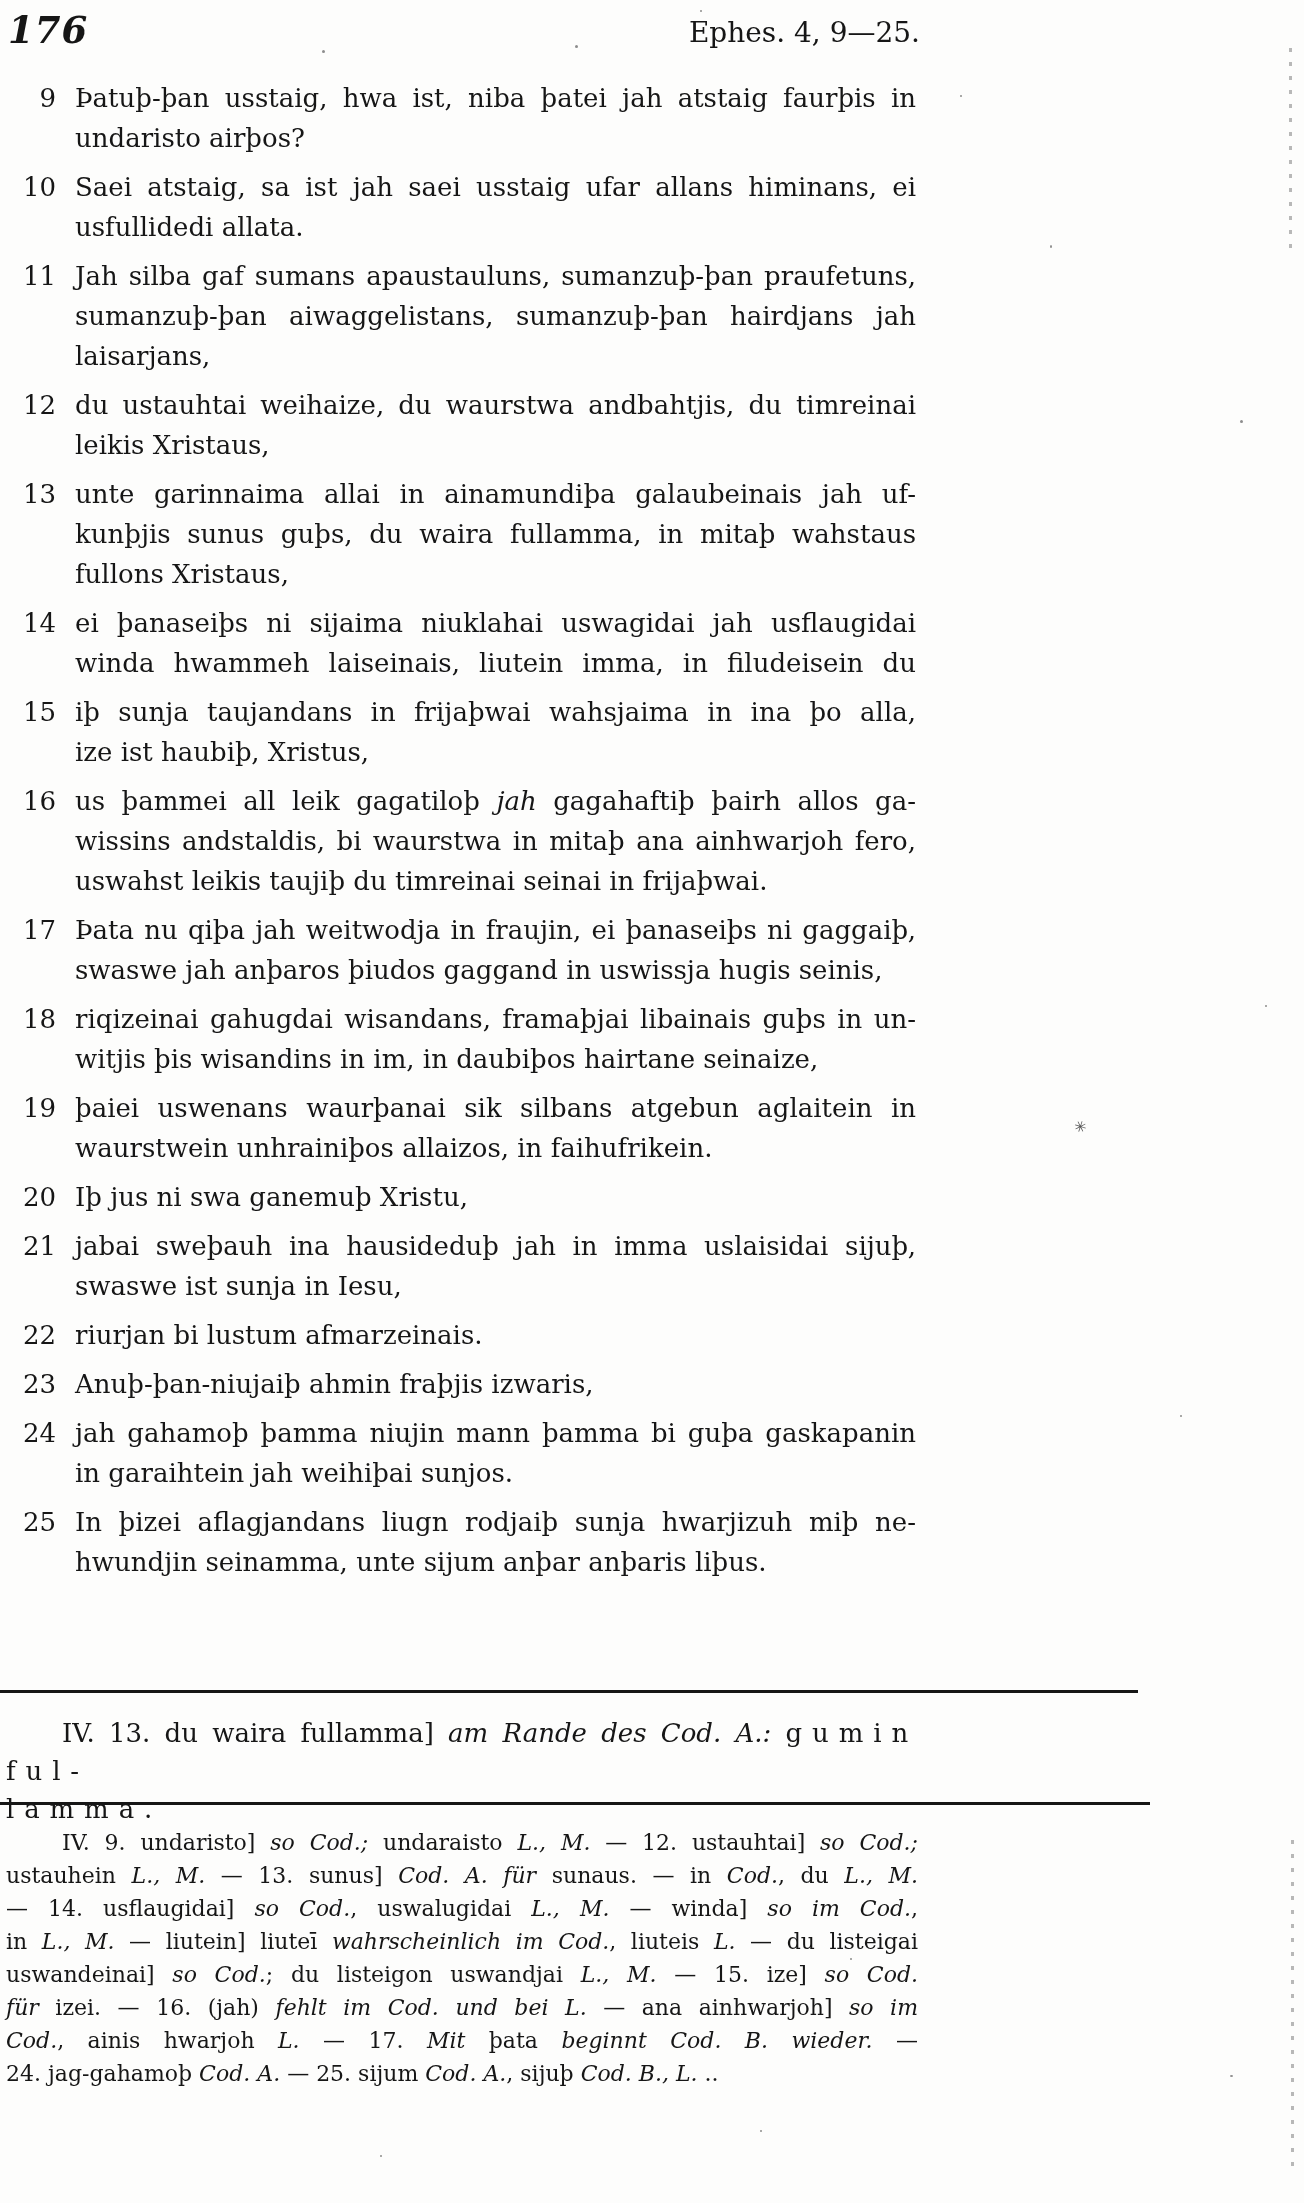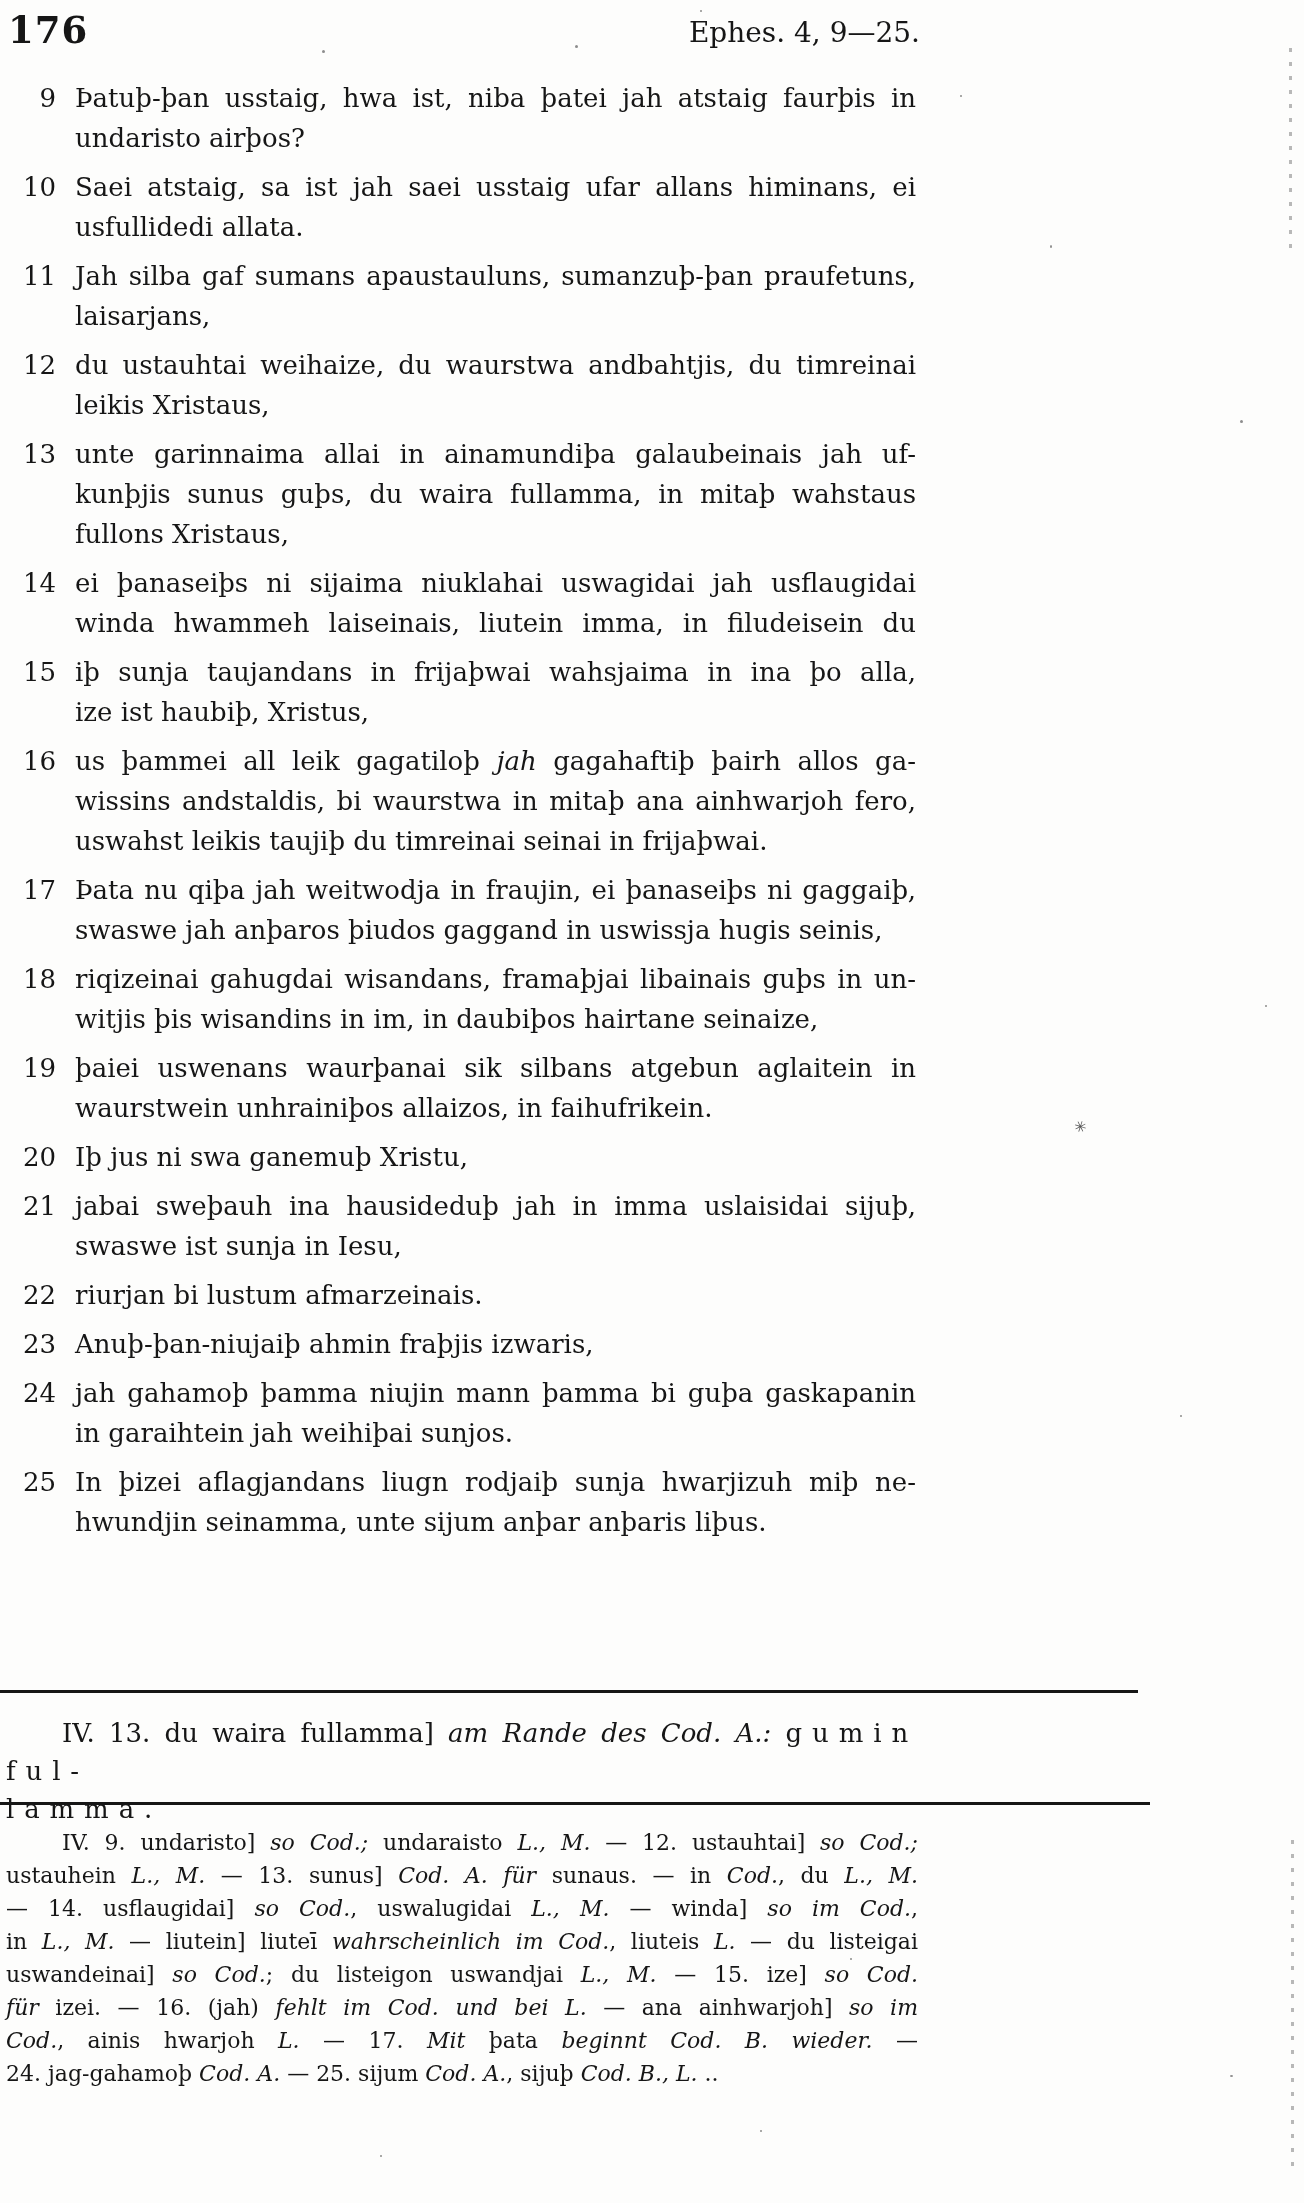--- a/index.html
+++ b/index.html
@@ -11,21 +11,21 @@
     position:relative;
     width:1304px;height:2203px;
     background:var(--paper);
     font-family:"DejaVu Serif","Liberation Serif",serif;
     color:var(--ink);
     overflow:hidden;
   }
   
   .pagenum{
     position:absolute;left:8px;top:8px;
-    font-size:37px;font-weight:bold;letter-spacing:1px;
+    font-size:37px;font-weight:bold;letter-spacing:1px;font-style:italic;
   }
   .runtitle{
     position:absolute;left:0;top:16px;width:920px;
     text-align:right;font-size:28px;
   }
   
   .verses{position:absolute;left:0;top:78px;width:920px;}
   .verse{display:flex;margin-bottom:9px;}
   .vnum{
     width:56px;flex:0 0 56px;text-align:right;
@@ -86,20 +86,21 @@
         <div class="vnum">10</div>
         <div class="vtext">
           <div class="vline just">Saei atstaig, sa ist jah saei usstaig ufar allans himinans, ei</div>
           <div class="vline">usfullidedi allata.</div>
         </div>
       </div>
       <div class="verse">
         <div class="vnum">11</div>
         <div class="vtext">
           <div class="vline just">Jah silba gaf sumans apaustauluns, sumanzuþ-þan praufetuns,</div>
+          <div class="vline just">sumanzuþ-þan aiwaggelistans, sumanzuþ-þan hairdjans jah</div>
           <div class="vline">laisarjans,</div>
         </div>
       </div>
       <div class="verse">
         <div class="vnum">12</div>
         <div class="vtext">
           <div class="vline just">du ustauhtai weihaize, du waurstwa andbahtjis, du timreinai</div>
           <div class="vline">leikis Xristaus,</div>
         </div>
       </div>

